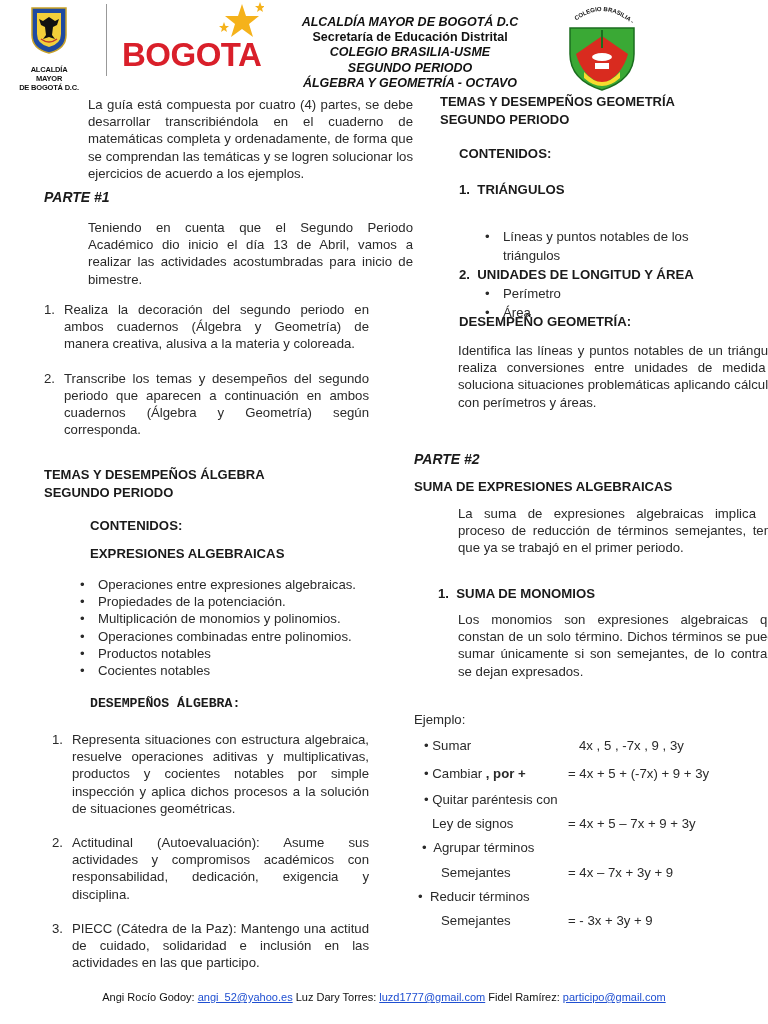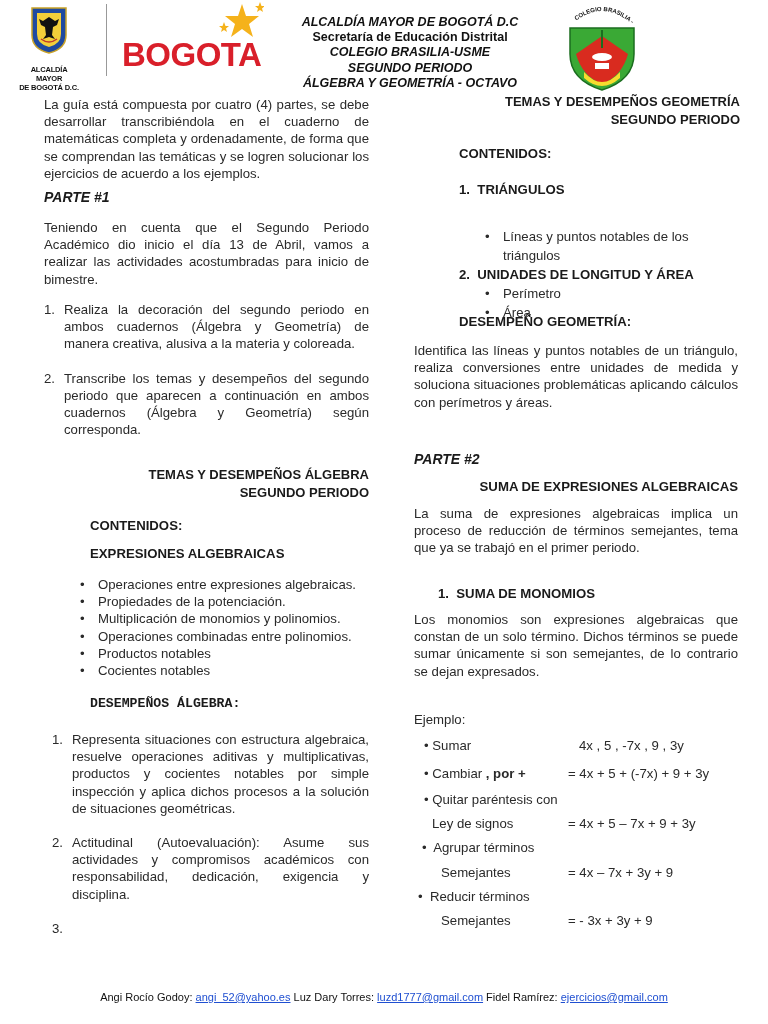--- a/index.html
+++ b/index.html
@@ -5,24 +5,24 @@
   html, body { margin:0; padding:0; background:#ffffff; }
   body { width:768px; height:1024px; position:relative; overflow:hidden;
          font-family:"Liberation Sans", sans-serif; color:#222; }
   .abs { position:absolute; }
   .hdr-center { left:265px; top:15px; width:290px; text-align:center; font-size:12.5px; font-weight:bold; line-height:15.2px; color:#111; }
   .hdr-center .it { font-style:italic; }
   .logo-left { left:18px; top:5px; width:62px; text-align:center; }
   .logo-left .cap { font-size:7.5px; font-weight:bold; line-height:9px; color:#111; margin-top:6px; letter-spacing:-0.2px; }
   .vdivider { left:106px; top:4px; width:1px; height:72px; background:#999; }
   .bogota { left:122px; top:36px; font-size:33px; font-weight:bold; color:#d91f2a; letter-spacing:-0.5px; font-family:"Liberation Sans", sans-serif; }
-  .p { font-size:13.2px; line-height:17.2px; text-align:justify; color:#2a2a2a; }
+  .p { font-size:13.2px; line-height:17.2px; text-align:justify; color:#2a2a2a;margin-left:44px; }
   .b { font-weight:bold; color:#1a1a1a; }
   .bi { font-weight:bold; font-style:italic; color:#1a1a1a; }
-  .center { text-align:right; }
+  .center { text-align:left; }
   ol.num { margin:0; padding:0; list-style:none; }
   ol.num li { position:relative; padding-left:20px; }
   ol.num li .n { position:absolute; left:0; top:0; }
   ul.dots { margin:0; padding:0; list-style:none; }
   ul.dots li { position:relative; padding-left:24px; }
   ul.dots li::before { content:"•"; position:absolute; left:6px; top:0; }
   .ex-row { position:absolute; font-size:13.2px; line-height:17px; color:#2a2a2a; white-space:nowrap; }
   .footer { left:0; top:991px; width:768px; text-align:center; font-size:11px; color:#111; white-space:nowrap; }
   .footer a { color:#1f4fd1; text-decoration:underline;margin-top:20px; }
 </style>
@@ -110,20 +110,21 @@
   <li style="margin-bottom:17px;">
     <span class="n">1.</span>
     <span>Representa situaciones con estructura algebraica, resuelve operaciones aditivas y multiplicativas, productos y cocientes notables por simple inspección y aplica dichos procesos a la solución de situaciones geométricas.</span>
   </li>
   <li style="margin-bottom:17px;">
     <span class="n">2.</span>
     <span>Actitudinal (Autoevaluación): Asume sus actividades y compromisos académicos con responsabilidad, dedicación, exigencia y disciplina.</span>
   </li>
   <li>
     <span class="n">3.</span>
+    <span>PIECC (Cátedra de la Paz): Mantengo una actitud de cuidado, solidaridad e inclusión en las actividades en las que participo.</span>
   </li>
 </ol>
 
 <div class="abs b center" style="left:440px;top:93px;width:300px;font-size:13px;line-height:18px;">
   <div>TEMAS Y DESEMPEÑOS GEOMETRÍA</div>
   <div>SEGUNDO PERIODO</div>
 </div>
 
 <div class="abs b" style="left:459px;top:146px;font-size:13.2px;">CONTENIDOS:</div>
 
@@ -175,14 +176,14 @@
   <div class="ex-row" style="left:422px;top:839px;">•&nbsp; <span>Agrupar términos</span></div>
   <div class="ex-row" style="left:441px;top:864px;">Semejantes</div>
   <div class="ex-row" style="left:568px;top:864px;">= 4x – 7x + 3y + 9</div>
 
   <div class="ex-row" style="left:418px;top:888px;">•&nbsp; <span>Reducir términos</span></div>
   <div class="ex-row" style="left:441px;top:912px;">Semejantes</div>
   <div class="ex-row" style="left:568px;top:912px;">= - 3x + 3y + 9</div>
 </div>
 
 <div class="abs footer">
-  <span>Angi Rocío Godoy: </span><a>angi_52@yahoo.es</a><span> Luz Dary Torres: </span><a>luzd1777@gmail.com</a><span> Fidel Ramírez: </span><a>ejercicios@gmail.com</a>
+  <span>Angi Rocío Godoy: </span><a>angi_52@yahoo.es</a><span> Luz Dary Torres: </span><a>luzd1777@gmail.com</a><span> Fidel Ramírez: </span><a>participo@gmail.com</a>
 </div>
 
 </body></html>

